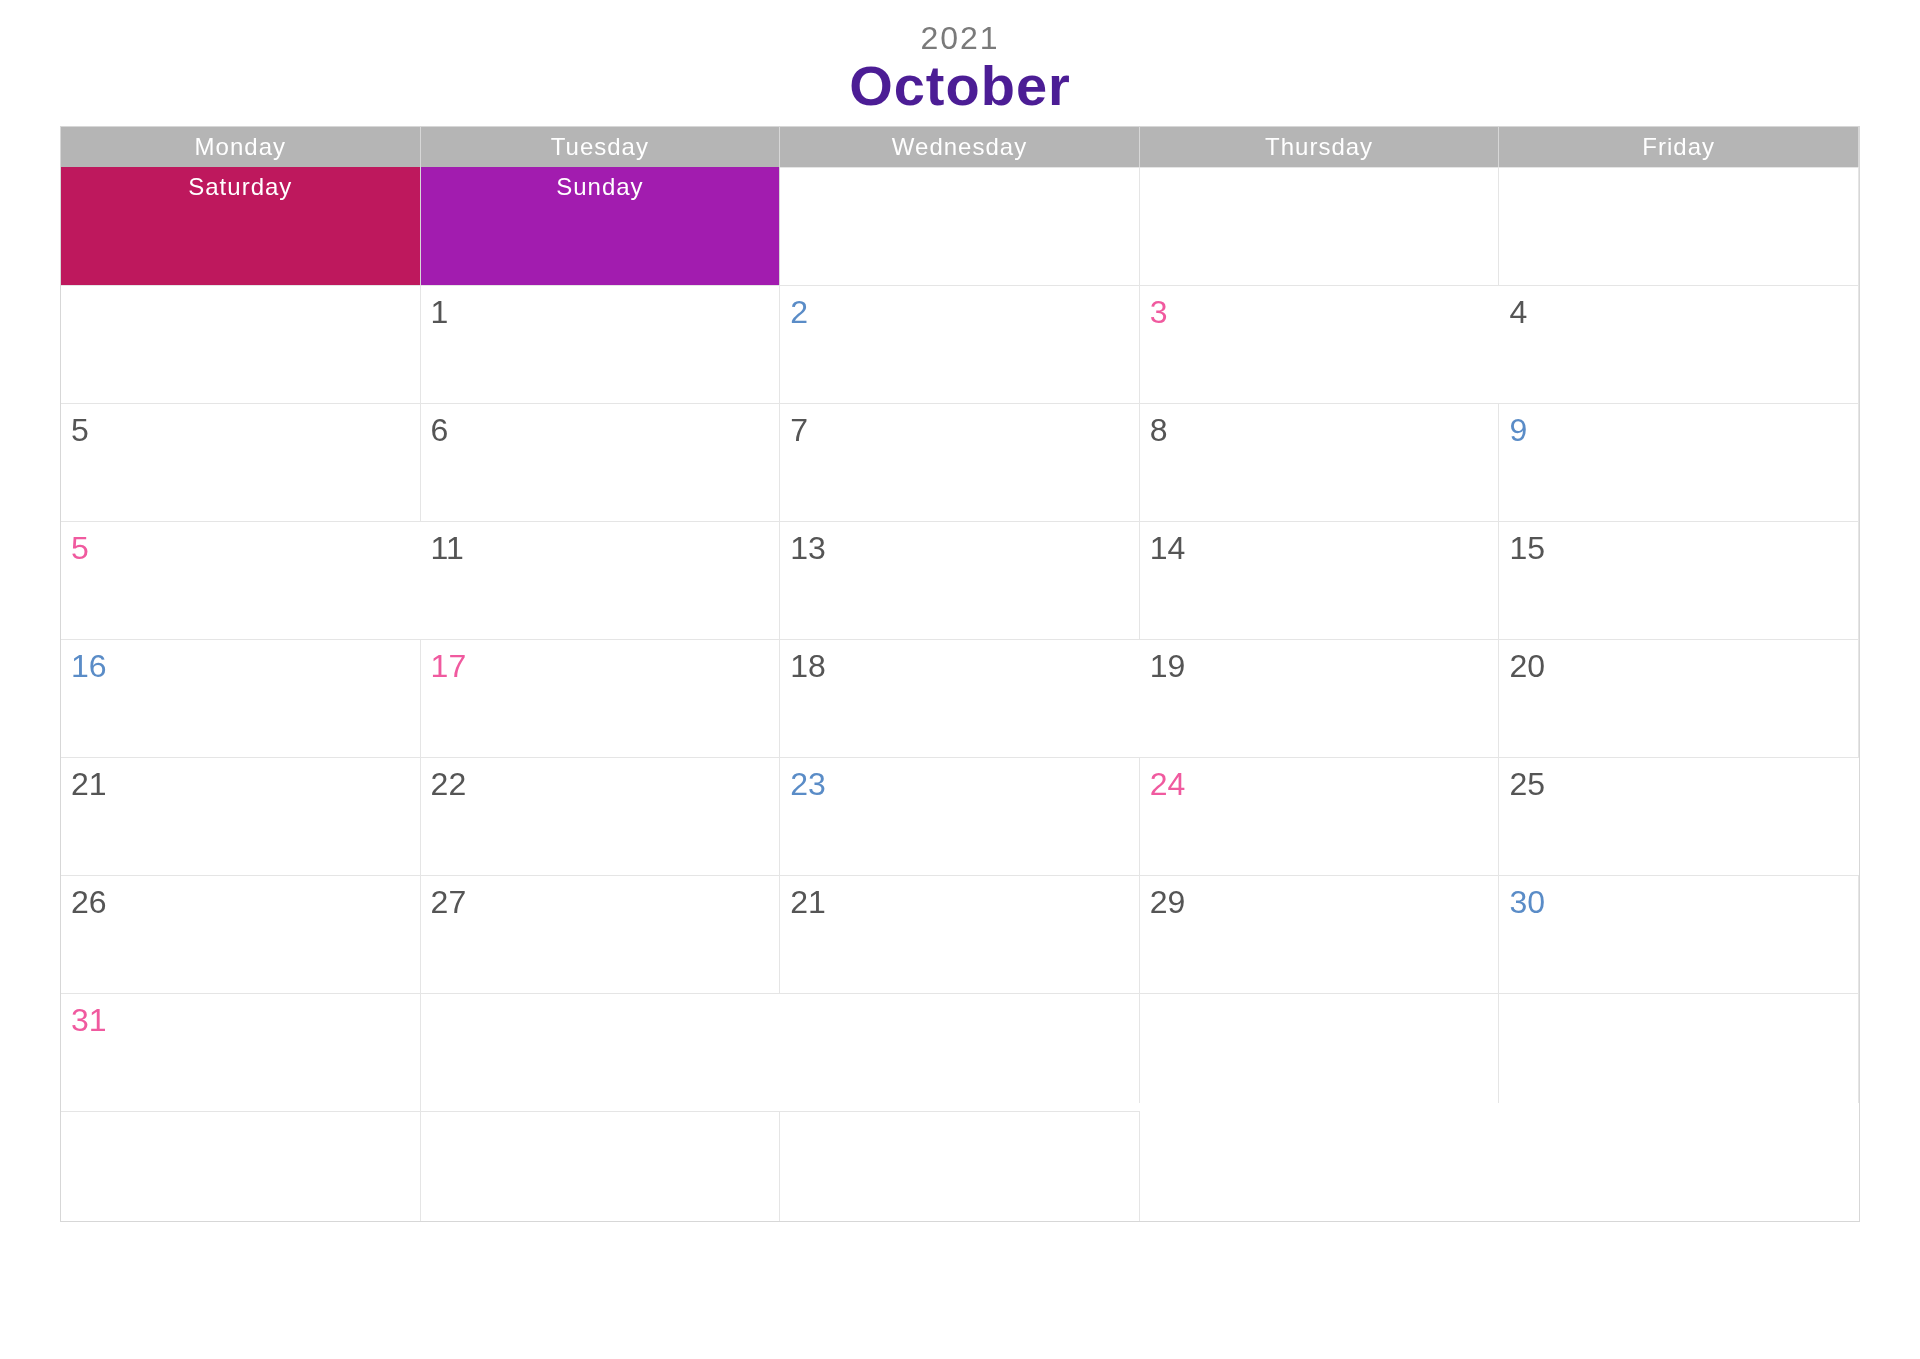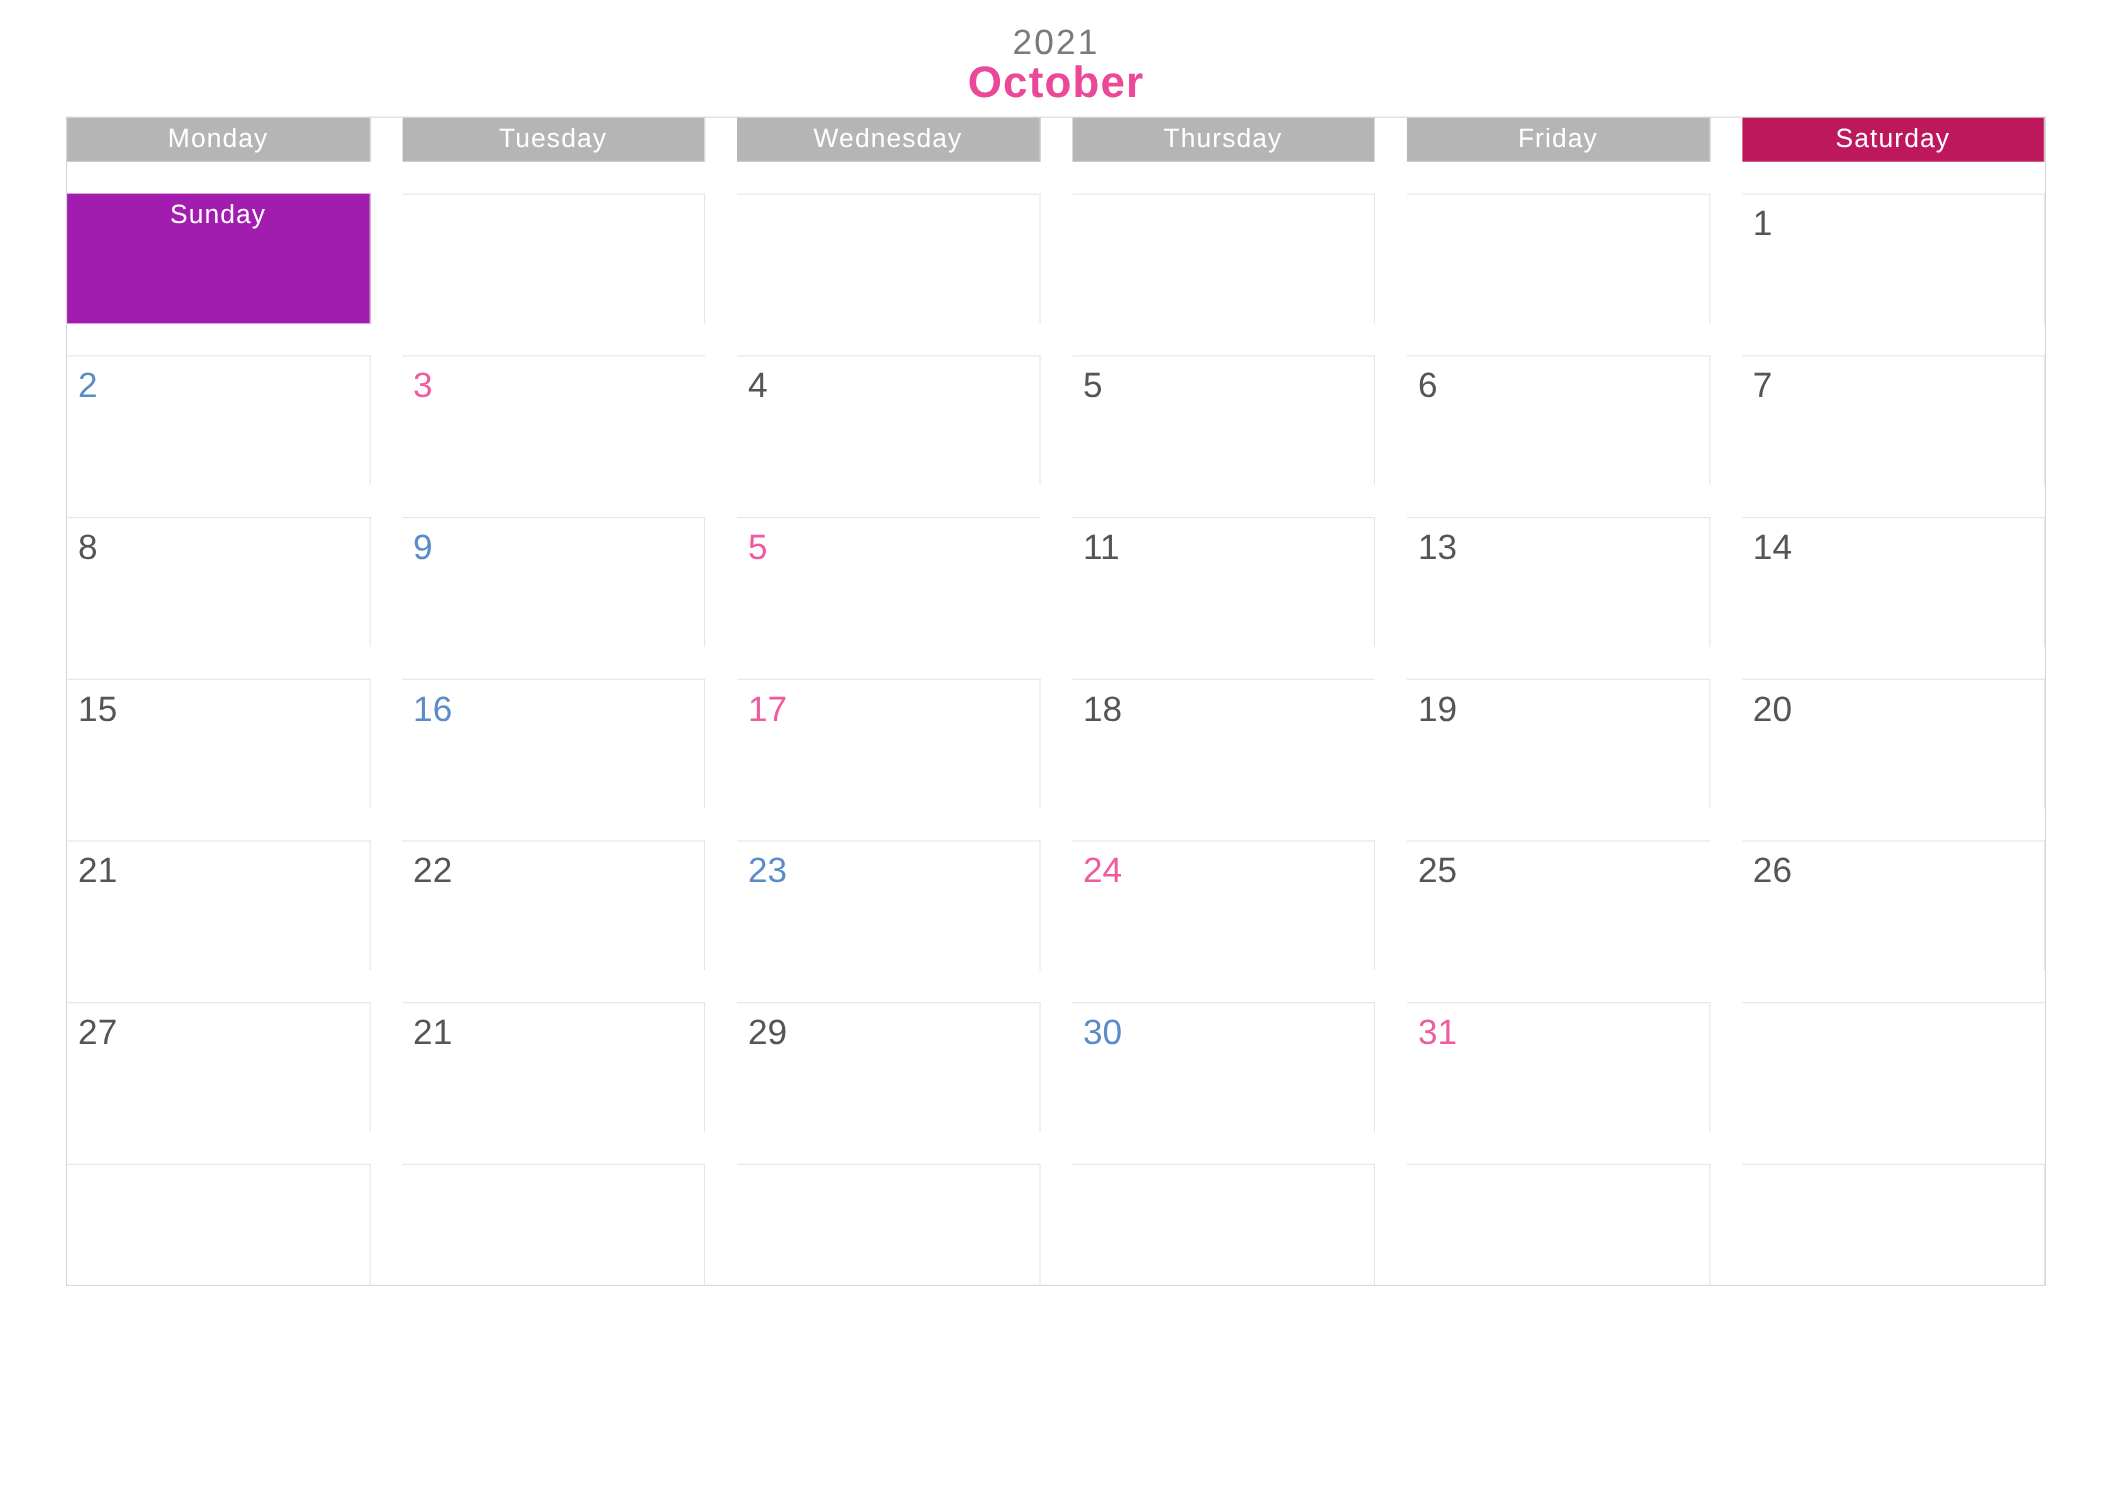--- a/index.html
+++ b/index.html
@@ -14,31 +14,30 @@
     margin-bottom: 8px;
   }
   .year {
     font-size: 32px;
     color: #7a7a7a;
     font-weight: 400;
     letter-spacing: 2px;
     margin-bottom: -4px;
   }
   .month {
-    font-size: 40px;
-    color: #ec4899;
+    font-size: 56px;
+    color: #4c1d95;
     font-weight: 700;
     letter-spacing: 1px;
     margin-top: 0px;
   }
   .calendar {
     display: grid;
-    grid-template-columns: repeat(6, 1fr);
+    grid-template-columns: repeat(5, 1fr);
     border: 1px solid #d7d7d7;
-    gap: 29px;
   }
   .dayhead {
     background: #b5b5b5;
     color: #ffffff;
     text-align: center;
     font-size: 24px;
     font-weight: 400;
     padding: 6px 0;
     letter-spacing: 1px;
     border-right: 1px solid #d7d7d7;

